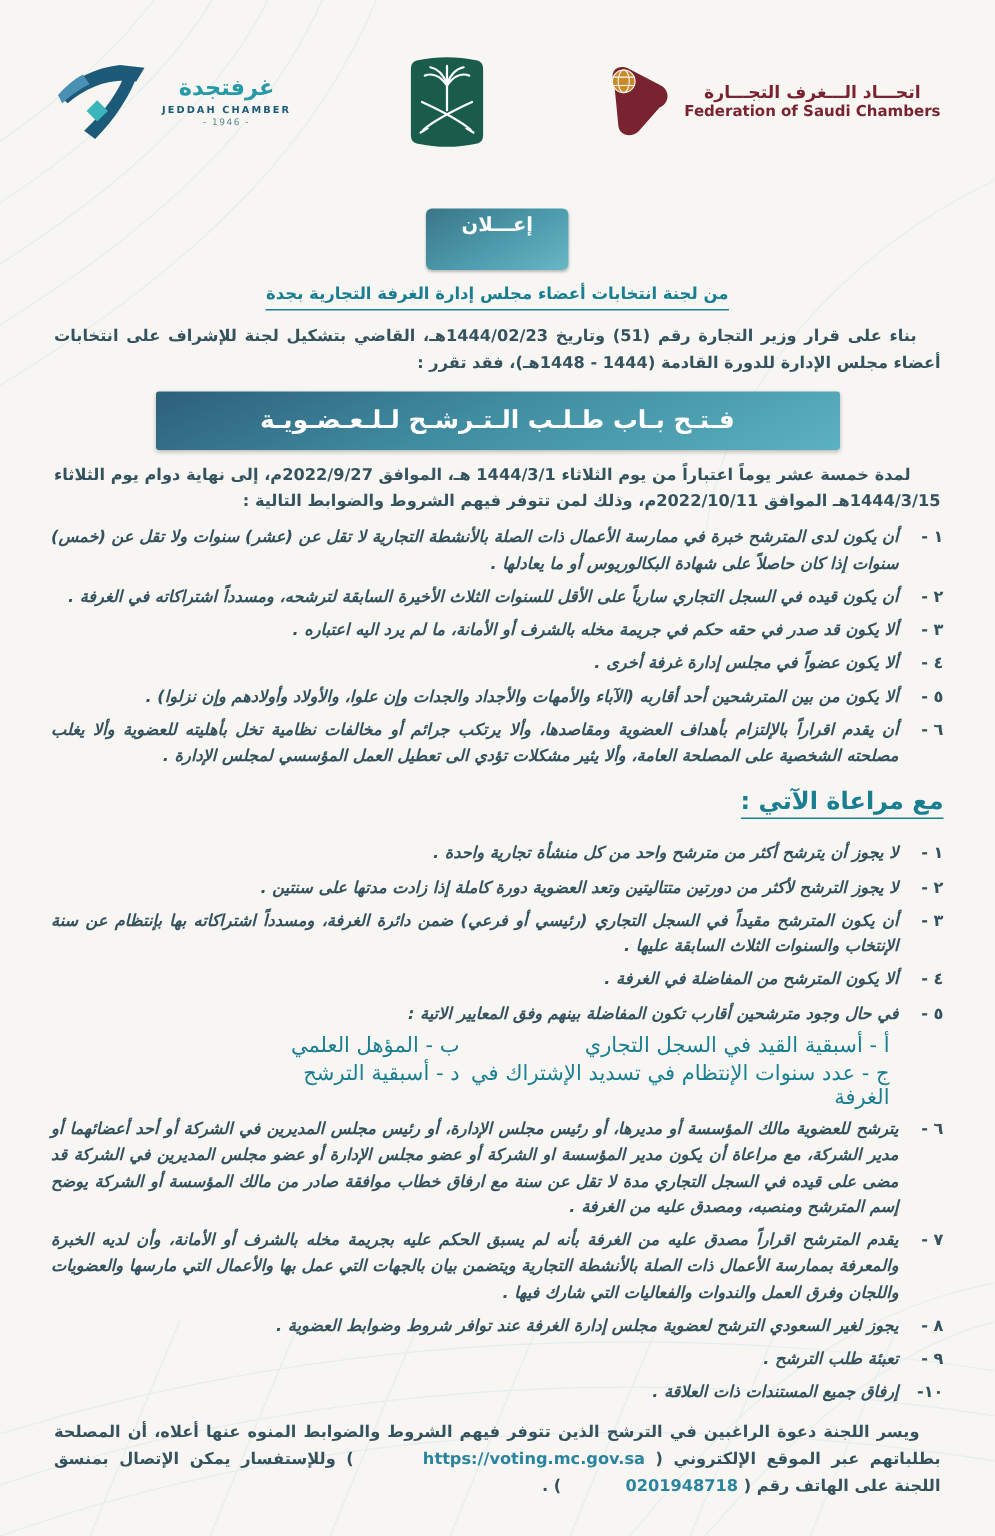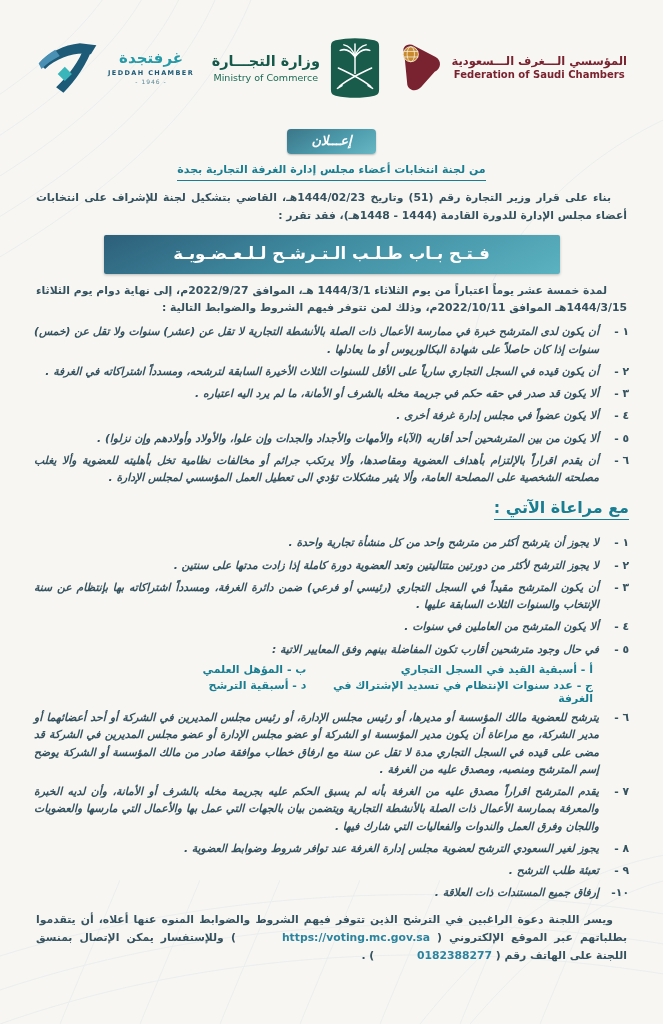--- a/index.html
+++ b/index.html
@@ -24,25 +24,24 @@
   .moc-text{display:flex;flex-direction:column;align-items:center;line-height:1.2;}
   .moc-ar{color:#14594a;font-weight:bold;font-size:14.5px;}
   .moc-en{color:#1a6a54;font-size:9.5px;margin-top:1px;}
   .fed{display:flex;align-items:center;gap:8px;}
   .fed-text{display:flex;flex-direction:column;align-items:center;line-height:1.25;}
   .fed-ar{color:#7a2330;font-weight:bold;font-size:11.5px;}
   .fed-en{color:#7a2330;font-size:10px;font-weight:bold;margin-top:1px;}
 
   
   .badge{
-    display:table;margin:9px auto 0;padding:4px 24px 6px;
+    display:table;margin:19px auto 0;padding:4px 24px 22px;
     background:linear-gradient(150deg,#3a7689 0%,#4f9fb0 60%,#67b7c4 100%);
     color:#fff;font-weight:bold;font-size:13px;border-radius:4px;
     box-shadow:0 1px 2px rgba(0,0,0,.25);
-    font-style:italic;
   }
   .title{
     display:table;margin:9px auto 0;color:#1a7e92;font-weight:bold;font-size:11px;
     border-bottom:1.6px solid #1a7e92;padding-bottom:4px;
   }
   .para{
     margin:8px 2px 0;color:#35525f;font-size:10.8px;font-weight:bold;
     line-height:1.65;text-align:justify;text-indent:16px;
   }
   .banner{
@@ -58,21 +57,21 @@
   .item .num{min-width:30px;flex:0 0 auto;}
   .item .txt{flex:1;text-align:justify;font-style:italic;}
   .criteria-heading{
     display:inline-block;color:#1a7e92;font-weight:bold;font-size:16px;
     border-bottom:1.5px solid #1a7e92;padding-bottom:2px;margin:7px 0 8px;
   }
   .sub-grid{
     display:grid;grid-template-columns:1.35fr 1fr;direction:rtl;
     margin:2px 36px 4px 60px;row-gap:3px;
   }
-  .sub-item{color:#1a7e92;font-weight:bold;font-size:11px;}
+  .sub-item{color:#1a7e92;font-weight:normal;font-size:14px;}
 
   
   .closing{margin:9px 2px 0;color:#35525f;font-size:10.8px;font-weight:bold;line-height:1.7;text-align:justify;text-indent:14px;}
   .teal-inline{color:#2a84a0;padding-left:39px;}
 </style>
 </head>
 <body>
 
 <div class="page">
 
@@ -105,24 +104,20 @@
           <rect x="26" y="36" width="11" height="11" fill="#3ab5ba" transform="rotate(45 31.5 41.5)"></rect>
         </svg>
         <div class="jc-text">
           <span class="jc-ar">غرفتجدة</span>
           <span class="jc-en">JEDDAH CHAMBER</span>
           <span class="jc-year">-  1946  -</span>
         </div>
       </div>
 
       <div class="moc">
-        <div class="moc-text">
-          <span class="moc-ar">وزارة التجـــارة</span>
-          <span class="moc-en">Ministry of Commerce</span>
-        </div>
         <svg width="50" height="60" viewBox="0 0 54 64">
           <path d="M6 2 C 20 -1, 34 -1, 48 2 C 52 3, 53 5, 53 9 L 53 55 C 53 59, 52 61, 48 62 C 34 65, 20 65, 6 62 C 2 61, 1 59, 1 55 L 1 9 C 1 5, 2 3, 6 2 Z" fill="#1a5c4b"></path>
           <g stroke="#ffffff" stroke-width="1.6" fill="none" stroke-linecap="round">
             <path d="M27 38 L 27 20"></path>
             <path d="M27 20 C 22 13, 16 11, 11 13"></path>
             <path d="M27 20 C 32 13, 38 11, 43 13"></path>
             <path d="M27 19 C 24 11, 20 8, 15 7"></path>
             <path d="M27 19 C 30 11, 34 8, 39 7"></path>
             <path d="M27 18 C 27 11, 27 8, 27 6"></path>
             <path d="M10 52 C 18 45, 32 38, 45 32"></path>
@@ -136,21 +131,21 @@
         <svg width="46" height="52" viewBox="0 0 50 54">
           <path d="M8 12 C 4 4, 12 -1, 19 3 L 42 15 C 49 19, 48 28, 41 31 L 26 48 C 20 54, 11 51, 11 43 Z" fill="#7a2330"></path>
           <circle cx="15" cy="12" r="8.5" fill="#c98a2e"></circle>
           <g stroke="#f7f6f2" stroke-width="0.8" fill="none">
             <ellipse cx="15" cy="12" rx="4" ry="8.2"></ellipse>
             <ellipse cx="15" cy="12" rx="8.2" ry="8.2"></ellipse>
             <path d="M7 9 L 23 9 M6.8 15 L 23.2 15"></path>
           </g>
         </svg>
         <div class="fed-text">
-          <span class="fed-ar">المؤسسي الـــغرف الـــسعودية</span>
+          <span class="fed-ar">اتحـــاد الـــغرف التجـــارة</span>
           <span class="fed-en">Federation of Saudi Chambers</span>
         </div>
       </div>
     </div>
 
     <div class="badge">إعـــلان</div>
     <div class="title">من لجنة انتخابات أعضاء مجلس إدارة الغرفة التجارية بجدة</div>
     <p class="para">بناء على قرار وزير التجارة رقم (51) وتاريخ 1444/02/23هـ، القاضي بتشكيل لجنة للإشراف على انتخابات أعضاء مجلس الإدارة للدورة القادمة (1444 - 1448هـ)، فقد تقرر :</p>
 
     <div class="banner">فـتـح بـاب طـلـب الـتـرشـح لـلـعـضـويـة</div>
@@ -215,21 +210,21 @@
           <div class="item">
             <span class="num">٣ -</span>
             <div class="txt">أن يكون المترشح مقيداً في السجل التجاري (رئيسي أو فرعي) ضمن دائرة الغرفة، ومسدداً اشتراكاته بها بإنتظام عن سنة الإنتخاب والسنوات الثلاث السابقة عليها .</div>
           </div>
 
         </div>
 
         <div>
           <div class="item">
             <span class="num">٤ -</span>
-            <div class="txt">ألا يكون المترشح من العاملين في سنوات .</div>
+            <div class="txt">ألا يكون المترشح من المفاضلة في الغرفة .</div>
           </div>
 
         </div>
 
         <div>
           <div class="item">
             <span class="num">٥ -</span>
             <div class="txt">في حال وجود مترشحين أقارب تكون المفاضلة بينهم وفق المعايير الاتية :</div>
           </div>
           <div class="sub-grid">
@@ -274,16 +269,16 @@
 
         <div>
           <div class="item">
             <span class="num">١٠-</span>
             <div class="txt">إرفاق جميع المستندات ذات العلاقة .</div>
           </div>
 
         </div>
       </div>
 
-    <p class="closing"><span>ويسر اللجنة دعوة الراغبين في الترشح الذين تتوفر فيهم الشروط والضوابط المنوه عنها أعلاه، أن يتقدموا بطلباتهم عبر الموقع الإلكتروني ( </span><span class="teal-inline" dir="ltr">https://voting.mc.gov.sa</span><span> )  وللإستفسار يمكن الإتصال بمنسق اللجنة على الهاتف رقم ( </span><span class="teal-inline" dir="ltr">0182388277</span><span> ) .</span></p>
+    <p class="closing"><span>ويسر اللجنة دعوة الراغبين في الترشح الذين تتوفر فيهم الشروط والضوابط المنوه عنها أعلاه، أن المصلحة بطلباتهم عبر الموقع الإلكتروني ( </span><span class="teal-inline" dir="ltr">https://voting.mc.gov.sa</span><span> )  وللإستفسار يمكن الإتصال بمنسق اللجنة على الهاتف رقم ( </span><span class="teal-inline" dir="ltr">0201948718</span><span> ) .</span></p>
 
   </div>
 </div>
 
 </body></html>

